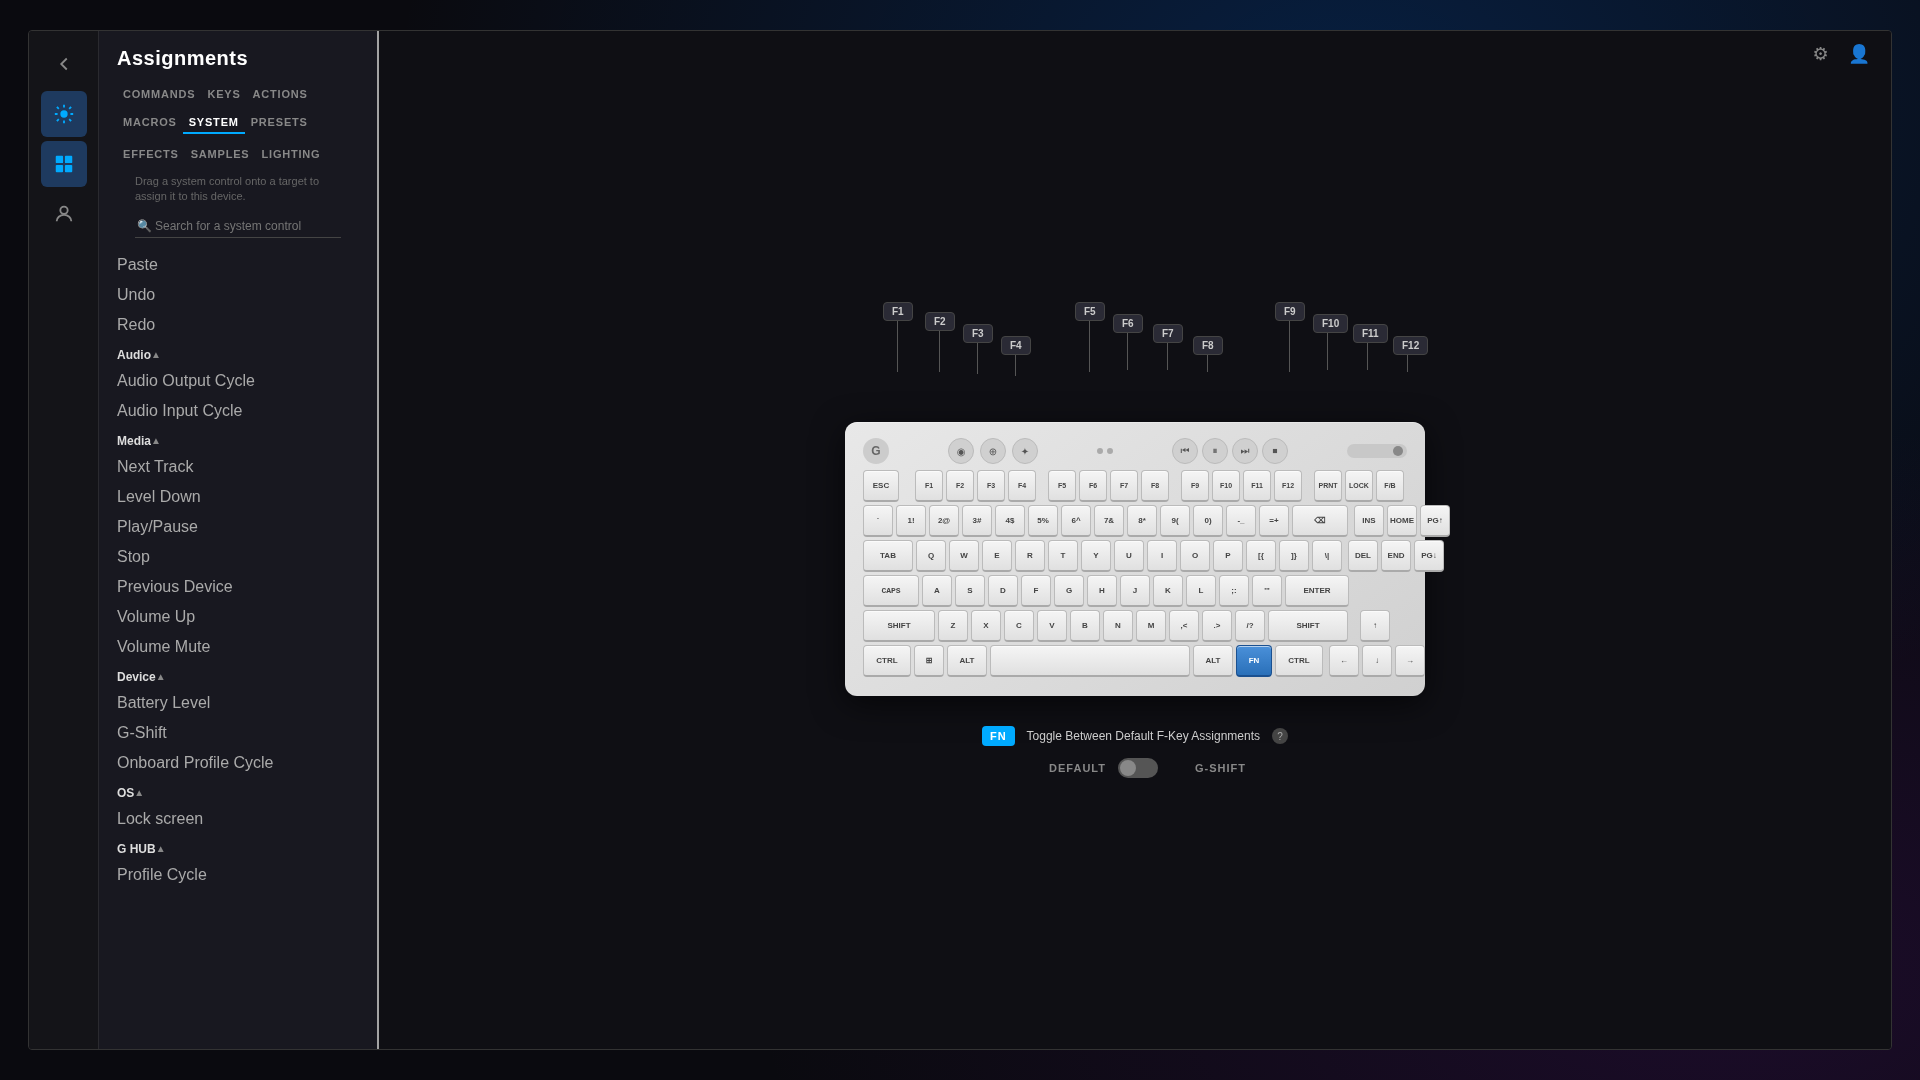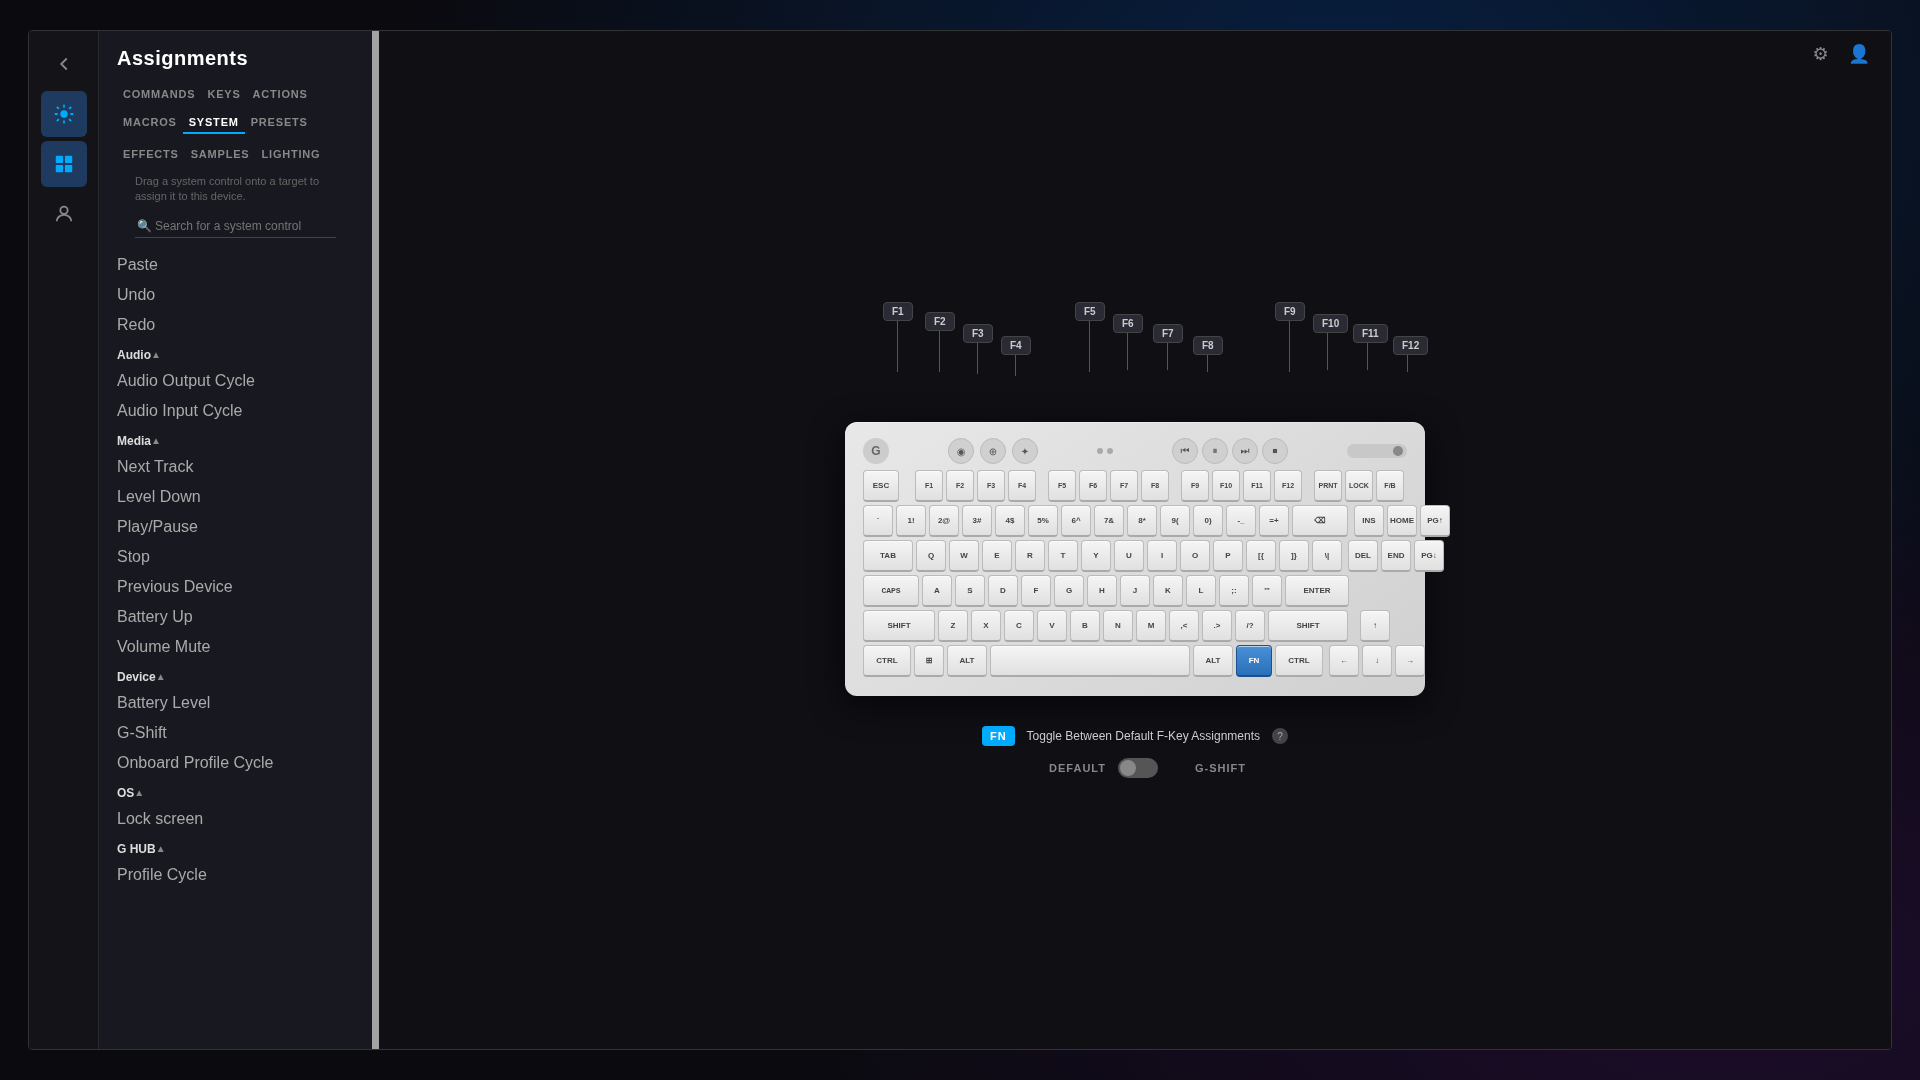--- a/index.html
+++ b/index.html
@@ -135,21 +135,21 @@
     }
     .icon-nav-btn svg {
       width: 22px;
       height: 22px;
     }
 
     
     .sidebar {
       width: 280px;
       background: #181820;
-      border-right: 7px solid #a3a3a3;
+      border-right: 2px solid #a3a3a3;
       display: flex;
       flex-direction: column;
       flex-shrink: 0;
       overflow: hidden;
     }
     .sidebar-header {
       padding: 16px 18px 0;
     }
     .sidebar-title {
       font-size: 20px;
@@ -569,21 +569,21 @@
         <div class="section-header">
           <span class="section-header-label">Media</span>
           <span class="section-chevron">▲</span>
         </div>
         <div class="section-items">
           <div class="list-item-simple">Next Track</div>
           <div class="list-item-simple">Level Down</div>
           <div class="list-item-simple">Play/Pause</div>
           <div class="list-item-simple">Stop</div>
           <div class="list-item-simple">Previous Device</div>
-          <div class="list-item-simple">Battery Up</div>
+          <div class="list-item-simple">Volume Up</div>
           <div class="list-item-simple">Volume Mute</div>
         </div>
 
         <div class="section-header">
           <span class="section-header-label">Device</span>
           <span class="section-chevron">▲</span>
         </div>
         <div class="section-items">
           <div class="list-item-simple">Battery Level</div>
           <div class="list-item-simple">G-Shift</div>

